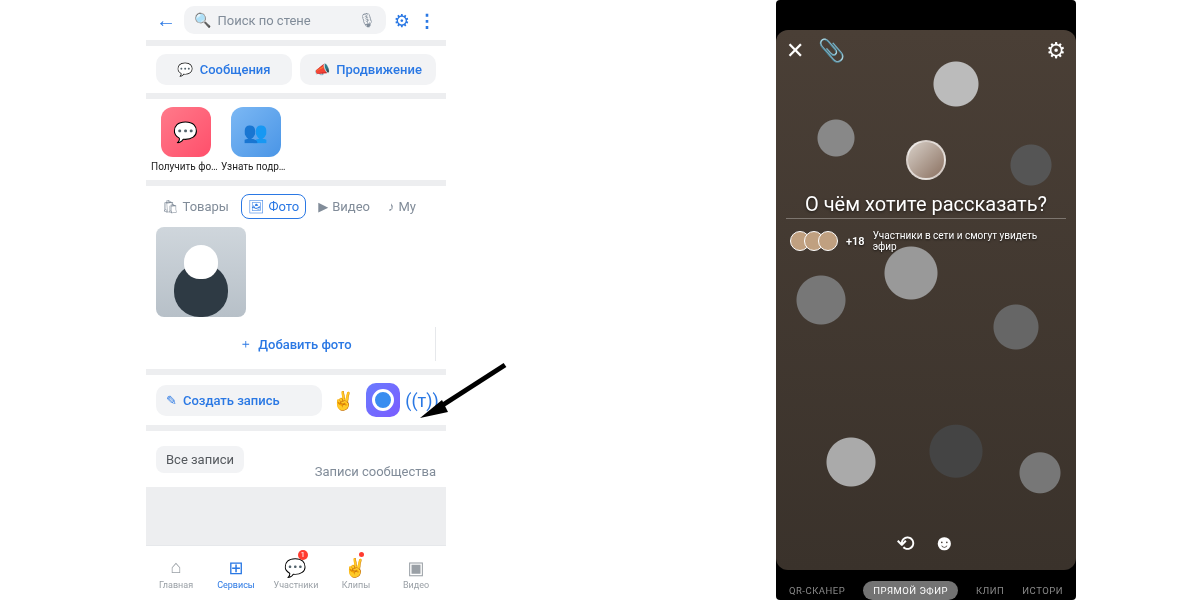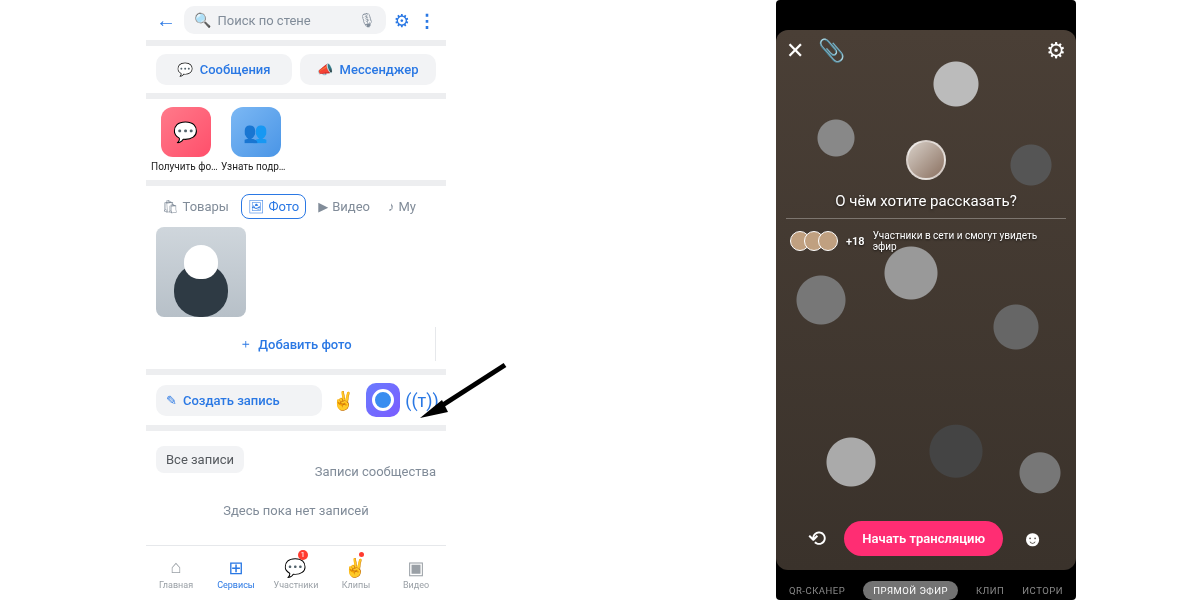--- a/index.html
+++ b/index.html
@@ -158,21 +158,21 @@
   .story-top span{ font-size:22px; }
 
   .story-avatar{
     position:absolute; left:50%; top:110px; transform:translateX(-50%);
     width:40px;height:40px;border-radius:50%;
     background:linear-gradient(135deg,#d8d0c8,#8a7060);
     border:2px solid rgba(255,255,255,0.6);
   }
   .story-prompt{
     position:absolute; left:0; right:0; top:162px; text-align:center;
-    color:#fff; font-size:15px; text-shadow:0 1px 3px rgba(0,0,0,0.6);
+    color:#fff; font-size:20px; text-shadow:0 1px 3px rgba(0,0,0,0.6);
   }
   .story-line{ position:absolute; left:10px; right:10px; top:188px; height:1px; background:rgba(255,255,255,0.3);}
   .viewers{
     position:absolute; left:14px; right:14px; top:200px;
     display:flex; align-items:center; gap:8px; color:#fff; font-size:10px;
     text-shadow:0 1px 2px rgba(0,0,0,0.7);
   }
   .avastack{ display:flex; }
   .ava{ width:20px;height:20px;border-radius:50%;background:#c0a080;border:1px solid #fff; margin-left:-6px;}
   .ava:first-child{margin-left:0;}
@@ -215,21 +215,21 @@
   </div>
 
   <div class="card">
     <div class="btns-row">
       <div class="pill-btn">
         <span>💬</span>
         <span>Сообщения</span>
       </div>
       <div class="pill-btn">
         <span>📣</span>
-        <span>Мессенджер</span>
+        <span>Продвижение</span>
       </div>
     </div>
   </div>
 
   <div class="card">
     <div class="tiles-row">
       <div class="tile pink">
         <div class="tile-sq">
             <span>💬</span>
           </div>
@@ -288,21 +288,20 @@
           <span>((т))</span>
         </div>
     </div>
   </div>
 
   <div class="card">
     <div class="filter-row">
       <div class="filter-chip"><span>Все записи</span></div>
       <div class="filter-txt"><span>Записи сообщества</span></div>
     </div>
-    <div class="empty-txt">Здесь пока нет записей</div>
   </div>
 
   <div class="navbar">
     <div class="navitem">
         <span class="navicon">⌂</span>
         <span>Главная</span>
       </div>
     <div class="navitem active">
         <span class="navicon">⊞</span>
         <span>Сервисы</span>
@@ -344,21 +343,20 @@
       <div class="avastack">
         <div class="ava"></div>
         <div class="ava"></div>
         <div class="ava"></div>
       </div>
       <span class="vcount">+18</span>
       <span class="vtxt">Участники в сети и смогут увидеть эфир</span>
     </div>
     <div class="story-bottom">
       <span class="round-icon">⟲</span>
-      <div class="start-btn"><span>Начать трансляцию</span></div>
       <span class="round-icon">☻</span>
     </div>
   </div>
   <div class="mode-bar">
     <span class="mode-chip">QR-СКАНЕР</span>
     <span class="mode-chip active">ПРЯМОЙ ЭФИР</span>
     <span class="mode-chip">КЛИП</span>
     <span class="mode-chip">ИСТОРИ</span>
   </div>
 </div>

